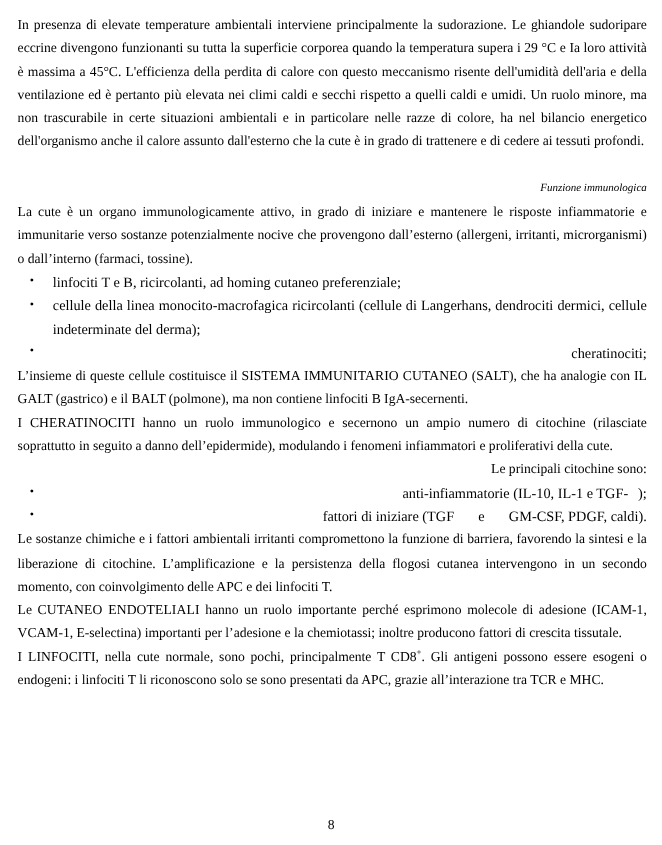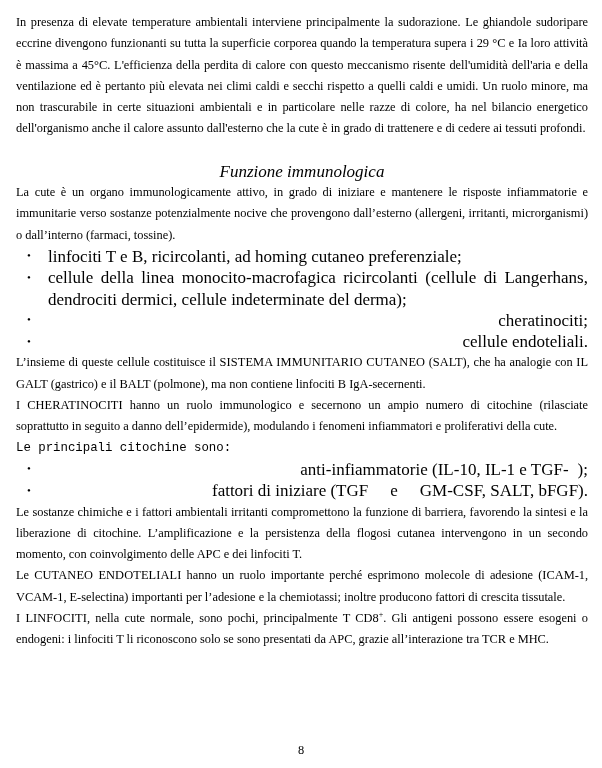--- a/index.html
+++ b/index.html
@@ -33,37 +33,37 @@
   p.para {
     margin: 0 0 0 0;
   }
   p.para + p.para {
     margin-top: 0;
   }
   .gap-block {
     height: 21px;
   }
   h2.section-heading {
-    font-size: 17px;
+    font-size: 10px;
     line-height: 21.3px;
     font-style: italic;
     font-weight: normal;
     margin: 0;
-    text-align: center;
+    text-align: right;
   }
   ul.bullets {
     list-style: none;
     margin: 0;
     padding: 0;
   }
   ul.bullets > li {
     position: relative;
     padding-left: 21px;
     margin-left: 11px;
-    font-size: 17px;
+    font-size: 13px;
     line-height: 21.3px;
     text-align: justify;
   }
   ul.bullets > li::before {
     content: "\2022";
     position: absolute;
     left: 0;
     top: -0.5px;
     font-size: 11px;
     line-height: 21.3px;
@@ -90,21 +90,21 @@
   }
   .page-number {
     position: absolute;
     left: 0;
     right: 0;
     top: 742px;
     text-align: center;
     font-size: 12.4px;
     line-height: 16px;
   }
-  .tight { text-align: left; font-family: Liberation Mono, monospace; }
+  .tight { text-align: right; }
 </style>
 </head>
 <body>
 
 <div class="page">
 
   <p class="body-text para">In presenza di elevate temperature ambientali interviene principalmente la sudorazione. Le ghiandole sudoripare eccrine divengono funzionanti su tutta la superficie corporea quando la temperatura supera i 29 °C e Ia loro attività è massima a 45°C. L'efficienza della perdita di calore con questo meccanismo risente dell'umidità dell'aria e della ventilazione ed è pertanto più elevata nei climi caldi e secchi rispetto a quelli caldi e umidi. Un ruolo minore, ma non trascurabile in certe situazioni ambientali e in particolare nelle razze di colore, ha nel bilancio energetico dell'organismo anche il calore assunto dall'esterno che la cute è in grado di trattenere e di cedere ai tessuti profondi.</p>
 
   <div class="gap-block"></div>
 
@@ -116,34 +116,31 @@
   <ul class="bullets">
     <li>
       <span>linfociti T e B, ricircolanti, ad homing cutaneo preferenziale;</span>
     </li>
     <li>
       <span>cellule della linea monocito-macrofagica ricircolanti (cellule di Langerhans, dendrociti dermici, cellule indeterminate del derma);</span>
     </li>
     <li class="nojustify">
       <span>cheratinociti;</span>
     </li>
-    <li class="nojustify">
-      <span>cellule endoteliali.</span>
-    </li>
   </ul>
 
   <p class="body-text para"><span>L’insieme  di queste cellule costituisce il </span><span class="smallcaps">SISTEMA IMMUNITARIO CUTANEO</span><span> (SALT), che ha analogie con IL GALT (gastrico) e  il BALT (polmone), ma non contiene linfociti B IgA-secernenti.</span></p>
 
   <p class="body-text para"><span>I </span><span class="smallcaps">CHERATINOCITI</span><span> hanno un ruolo immunologico e secernono un ampio numero di citochine (rilasciate soprattutto in seguito a danno dell’epidermide), modulando i fenomeni infiammatori e proliferativi della cute.</span></p>
 
   <p class="body-text para tight">Le principali citochine sono:</p>
 
   <ul class="bullets">
     <li class="nojustify"><span>anti-infiammatorie (IL-10, IL-1 e TGF-</span><span class="missing-glyph"></span><span>);</span></li>
-    <li class="nojustify"><span>fattori di iniziare (TGF</span><span class="missing-glyph-wide"></span><span>e</span><span class="missing-glyph-wide"></span><span>GM-CSF, SALT, bFGF).</span></li>
+    <li class="nojustify"><span>fattori di iniziare (TGF</span><span class="missing-glyph-wide"></span><span>e</span><span class="missing-glyph-wide"></span><span>GM-CSF, PDGF, caldi).</span></li>
   </ul>
 
   <p class="body-text para">Le sostanze chimiche e i fattori ambientali irritanti compromettono la funzione di barriera, favorendo la sintesi e la liberazione di citochine. L’amplificazione e la persistenza della flogosi cutanea intervengono in un secondo momento, con coinvolgimento delle  APC e dei linfociti T.</p>
 
   <p class="body-text para"><span>Le </span><span class="smallcaps">CUTANEO ENDOTELIALI</span><span> hanno un ruolo importante perché esprimono molecole di adesione (ICAM-1, VCAM-1, E-selectina) importanti per l’adesione e la chemiotassi; inoltre producono fattori di crescita tissutale.</span></p>
 
   <p class="body-text para"><span>I </span><span class="smallcaps">LINFOCITI</span><span>, nella cute normale, sono pochi, principalmente  T CD8</span><sup class="sup-plus">+</sup><span>. Gli antigeni possono essere esogeni o endogeni: i linfociti T li riconoscono solo se sono presentati da APC, grazie all’interazione tra  TCR e MHC.</span></p>
 
   <div class="page-number">8</div>
 

